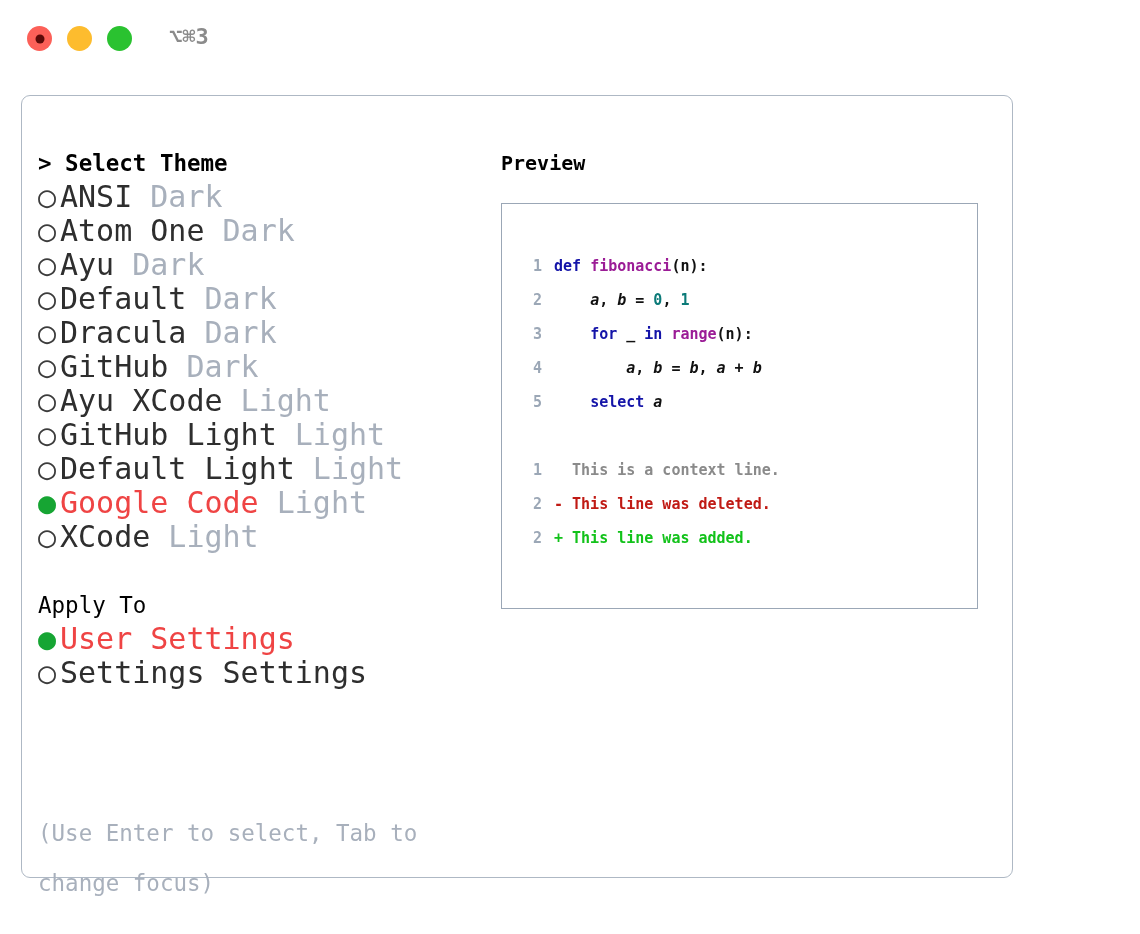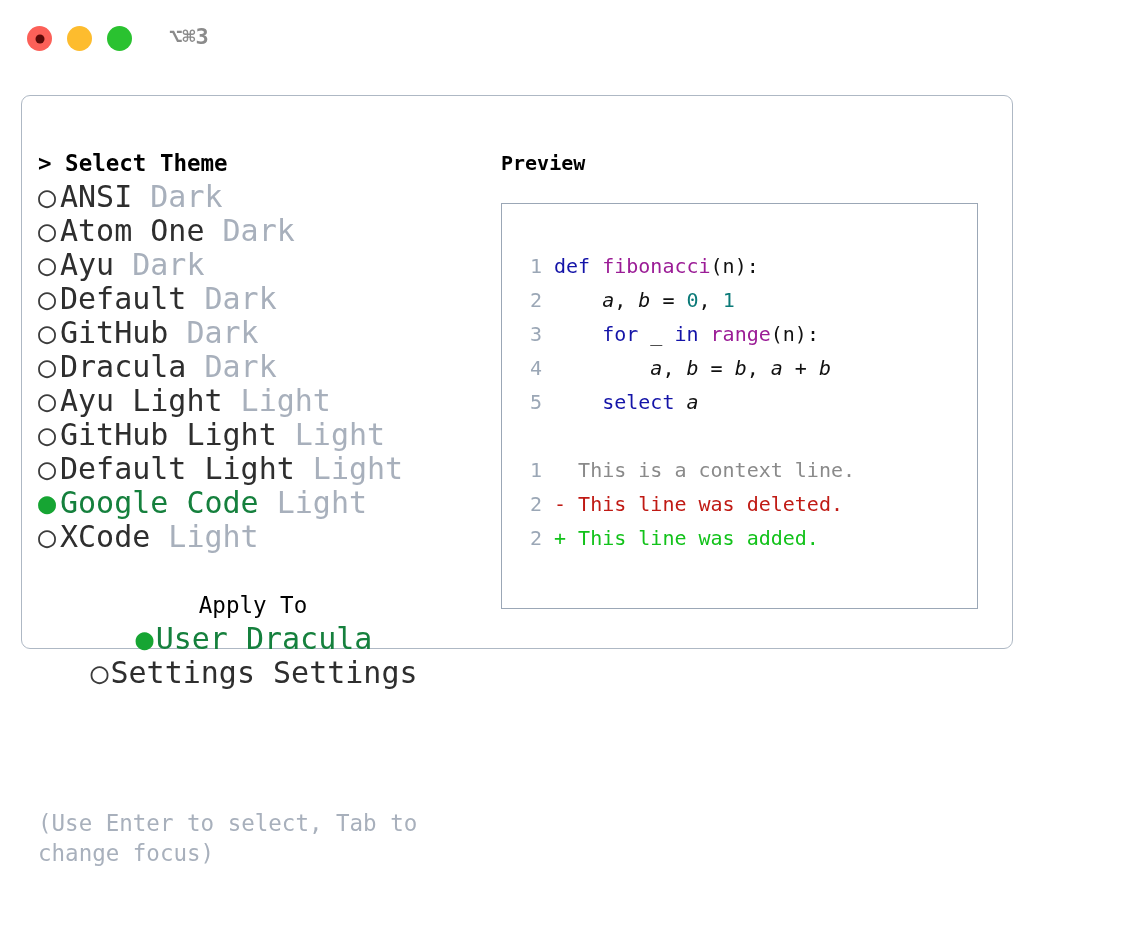--- a/index.html
+++ b/index.html
@@ -51,21 +51,21 @@
     letter-spacing: 0px;
     white-space: pre;
   }
 
   
   #window {
     position: absolute;
     left: 21px;
     top: 95px;
     width: 992px;
-    height: 554px;
+    height: 783px;
     border: 1.6px solid #AEB8C4;
     border-radius: 9px;
     background: #ffffff;
     box-sizing: border-box;
   }
 
   
   #left-col {
     position: absolute;
     left: 16px;
@@ -85,35 +85,35 @@
     line-height: 34px;
     color: #3C3C3C;
     white-space: pre;
   }
   .opt-row .bullet {
     display: inline-block;
     width: 22px;
     color: #3C3C3C;
   }
   .opt-row.selected .bullet { color: #16A533; }
-  .opt-row.selected .opt-label { color: #15803d; margin-top: 43px; }
+  .opt-row.selected .opt-label { color: #ef4444; margin-top: 43px; }
   .opt-row .opt-label { color: #2E2E2E; }
   .opt-row .opt-tag {
     color: #A8B0BC;
   }
 
-  #apply-block { margin-top: 34px; text-align: center; }
+  #apply-block { margin-top: 34px; }
 
   #hint {
     position: absolute;
     left: 16px;
     top: 712px;
     width: 420px;
     font-size: 22.5px;
-    line-height: 30px;
+    line-height: 50px;
     color: #A8B0BC;
   }
 
   
   #right-col {
     position: absolute;
     left: 479px;
     top: 50px;
     width: 480px;
   }
@@ -133,23 +133,24 @@
     box-sizing: border-box;
     background: #ffffff;
   }
   #code-area {
     position: absolute;
     left: 18px;
     top: 45px;
     right: 6px;
   }
   .code-line {
-    font-size: 20px;
-    line-height: 34px;
-    white-space: pre;
+    font-size: 15px;
+    line-height: 34px;
+    white-space: pre;
+    font-weight: bold;
   }
   .lnum {
     display: inline-block;
     width: 22px;
     text-align: right;
     color: #9BA7B6;
     margin-right: 12px;
   }
   .kw   { color: #1414A8; }
   .fn   { color: #9B1C96; }
@@ -176,33 +177,33 @@
 <div id="window">
 
   <div id="left-col">
     <div class="section-title bold">&gt; Select Theme</div>
 
     <div id="theme-list">
         <div class="opt-row"><span class="bullet">○</span><span class="opt-label">ANSI</span><span class="opt-tag"> Dark</span></div>
         <div class="opt-row"><span class="bullet">○</span><span class="opt-label">Atom One</span><span class="opt-tag"> Dark</span></div>
         <div class="opt-row"><span class="bullet">○</span><span class="opt-label">Ayu</span><span class="opt-tag"> Dark</span></div>
         <div class="opt-row"><span class="bullet">○</span><span class="opt-label">Default</span><span class="opt-tag"> Dark</span></div>
+        <div class="opt-row"><span class="bullet">○</span><span class="opt-label">Dracula</span><span class="opt-tag"> Dark</span></div>
         <div class="opt-row"><span class="bullet">○</span><span class="opt-label">GitHub</span><span class="opt-tag"> Dark</span></div>
-        <div class="opt-row"><span class="bullet">○</span><span class="opt-label">Dracula</span><span class="opt-tag"> Dark</span></div>
-        <div class="opt-row"><span class="bullet">○</span><span class="opt-label">Ayu Light</span><span class="opt-tag"> Light</span></div>
+        <div class="opt-row"><span class="bullet">○</span><span class="opt-label">Ayu XCode</span><span class="opt-tag"> Light</span></div>
         <div class="opt-row"><span class="bullet">○</span><span class="opt-label">GitHub Light</span><span class="opt-tag"> Light</span></div>
         <div class="opt-row"><span class="bullet">○</span><span class="opt-label">Default Light</span><span class="opt-tag"> Light</span></div>
         <div class="opt-row selected"><span class="bullet">●</span><span class="opt-label">Google Code</span><span class="opt-tag"> Light</span></div>
         <div class="opt-row"><span class="bullet">○</span><span class="opt-label">XCode</span><span class="opt-tag"> Light</span></div>
       </div>
 
     <div id="apply-block">
       <div class="section-title">Apply To</div>
       <div id="apply-list">
-          <div class="opt-row selected"><span class="bullet">●</span><span class="opt-label">User Dracula</span></div>
+          <div class="opt-row selected"><span class="bullet">●</span><span class="opt-label">User Settings</span></div>
           <div class="opt-row"><span class="bullet">○</span><span class="opt-label">Settings Settings</span></div>
         </div>
     </div>
   </div>
 
   <div id="hint">(Use Enter to select, Tab to change focus)</div>
 
   <div id="right-col">
     <div id="preview-title">Preview</div>
   </div>

